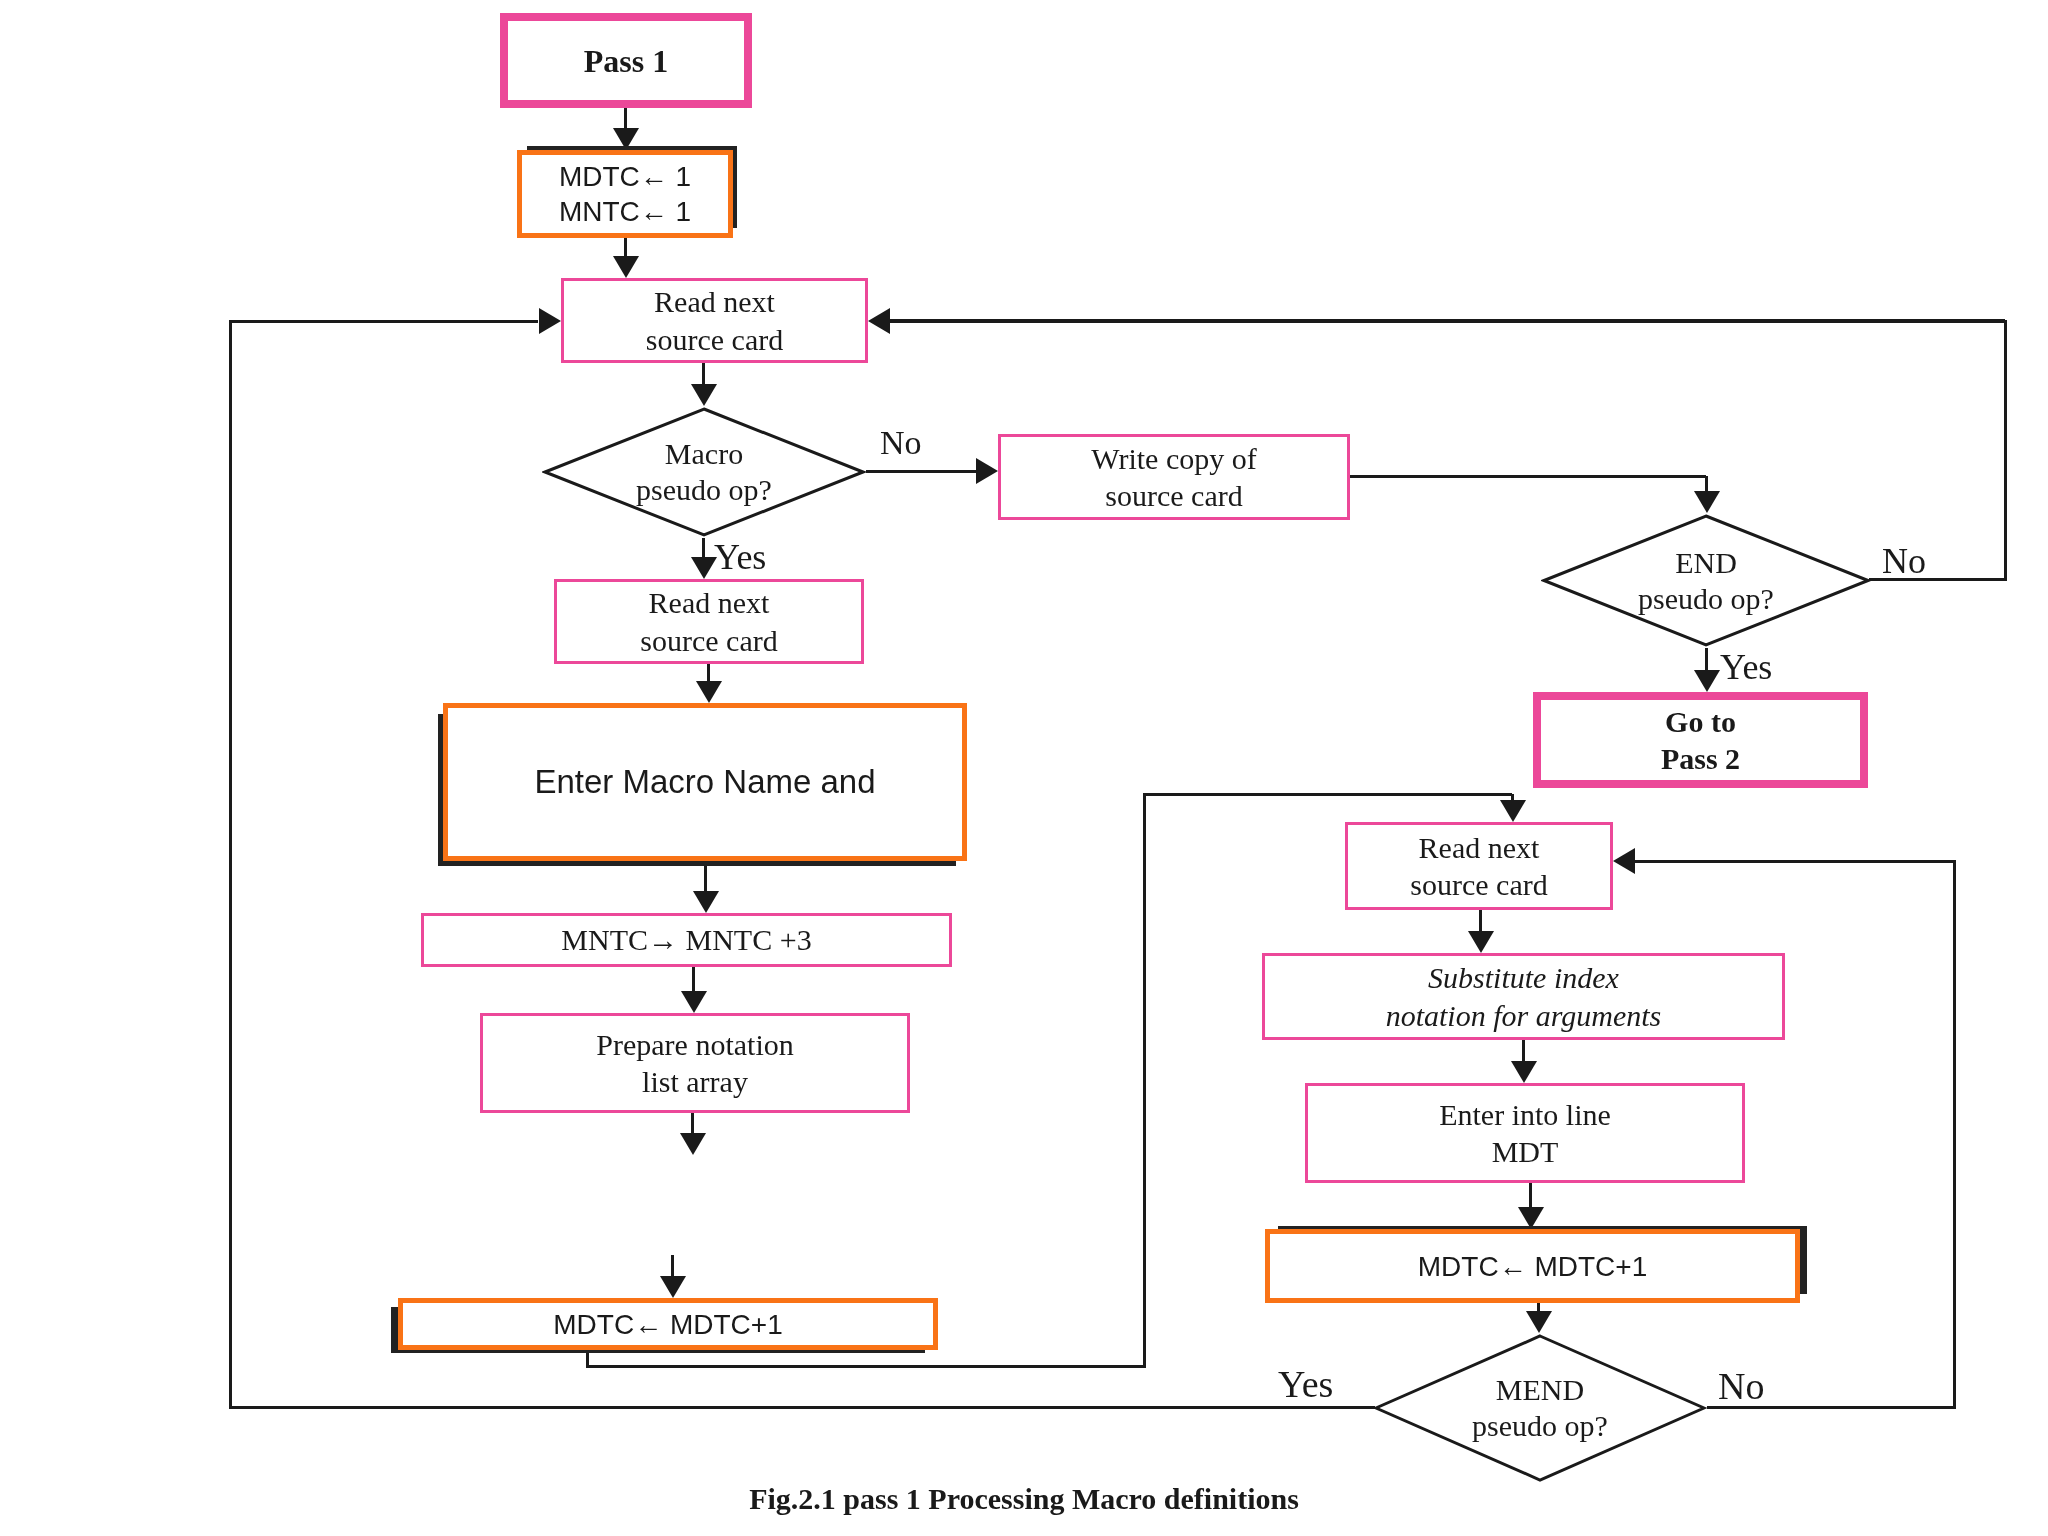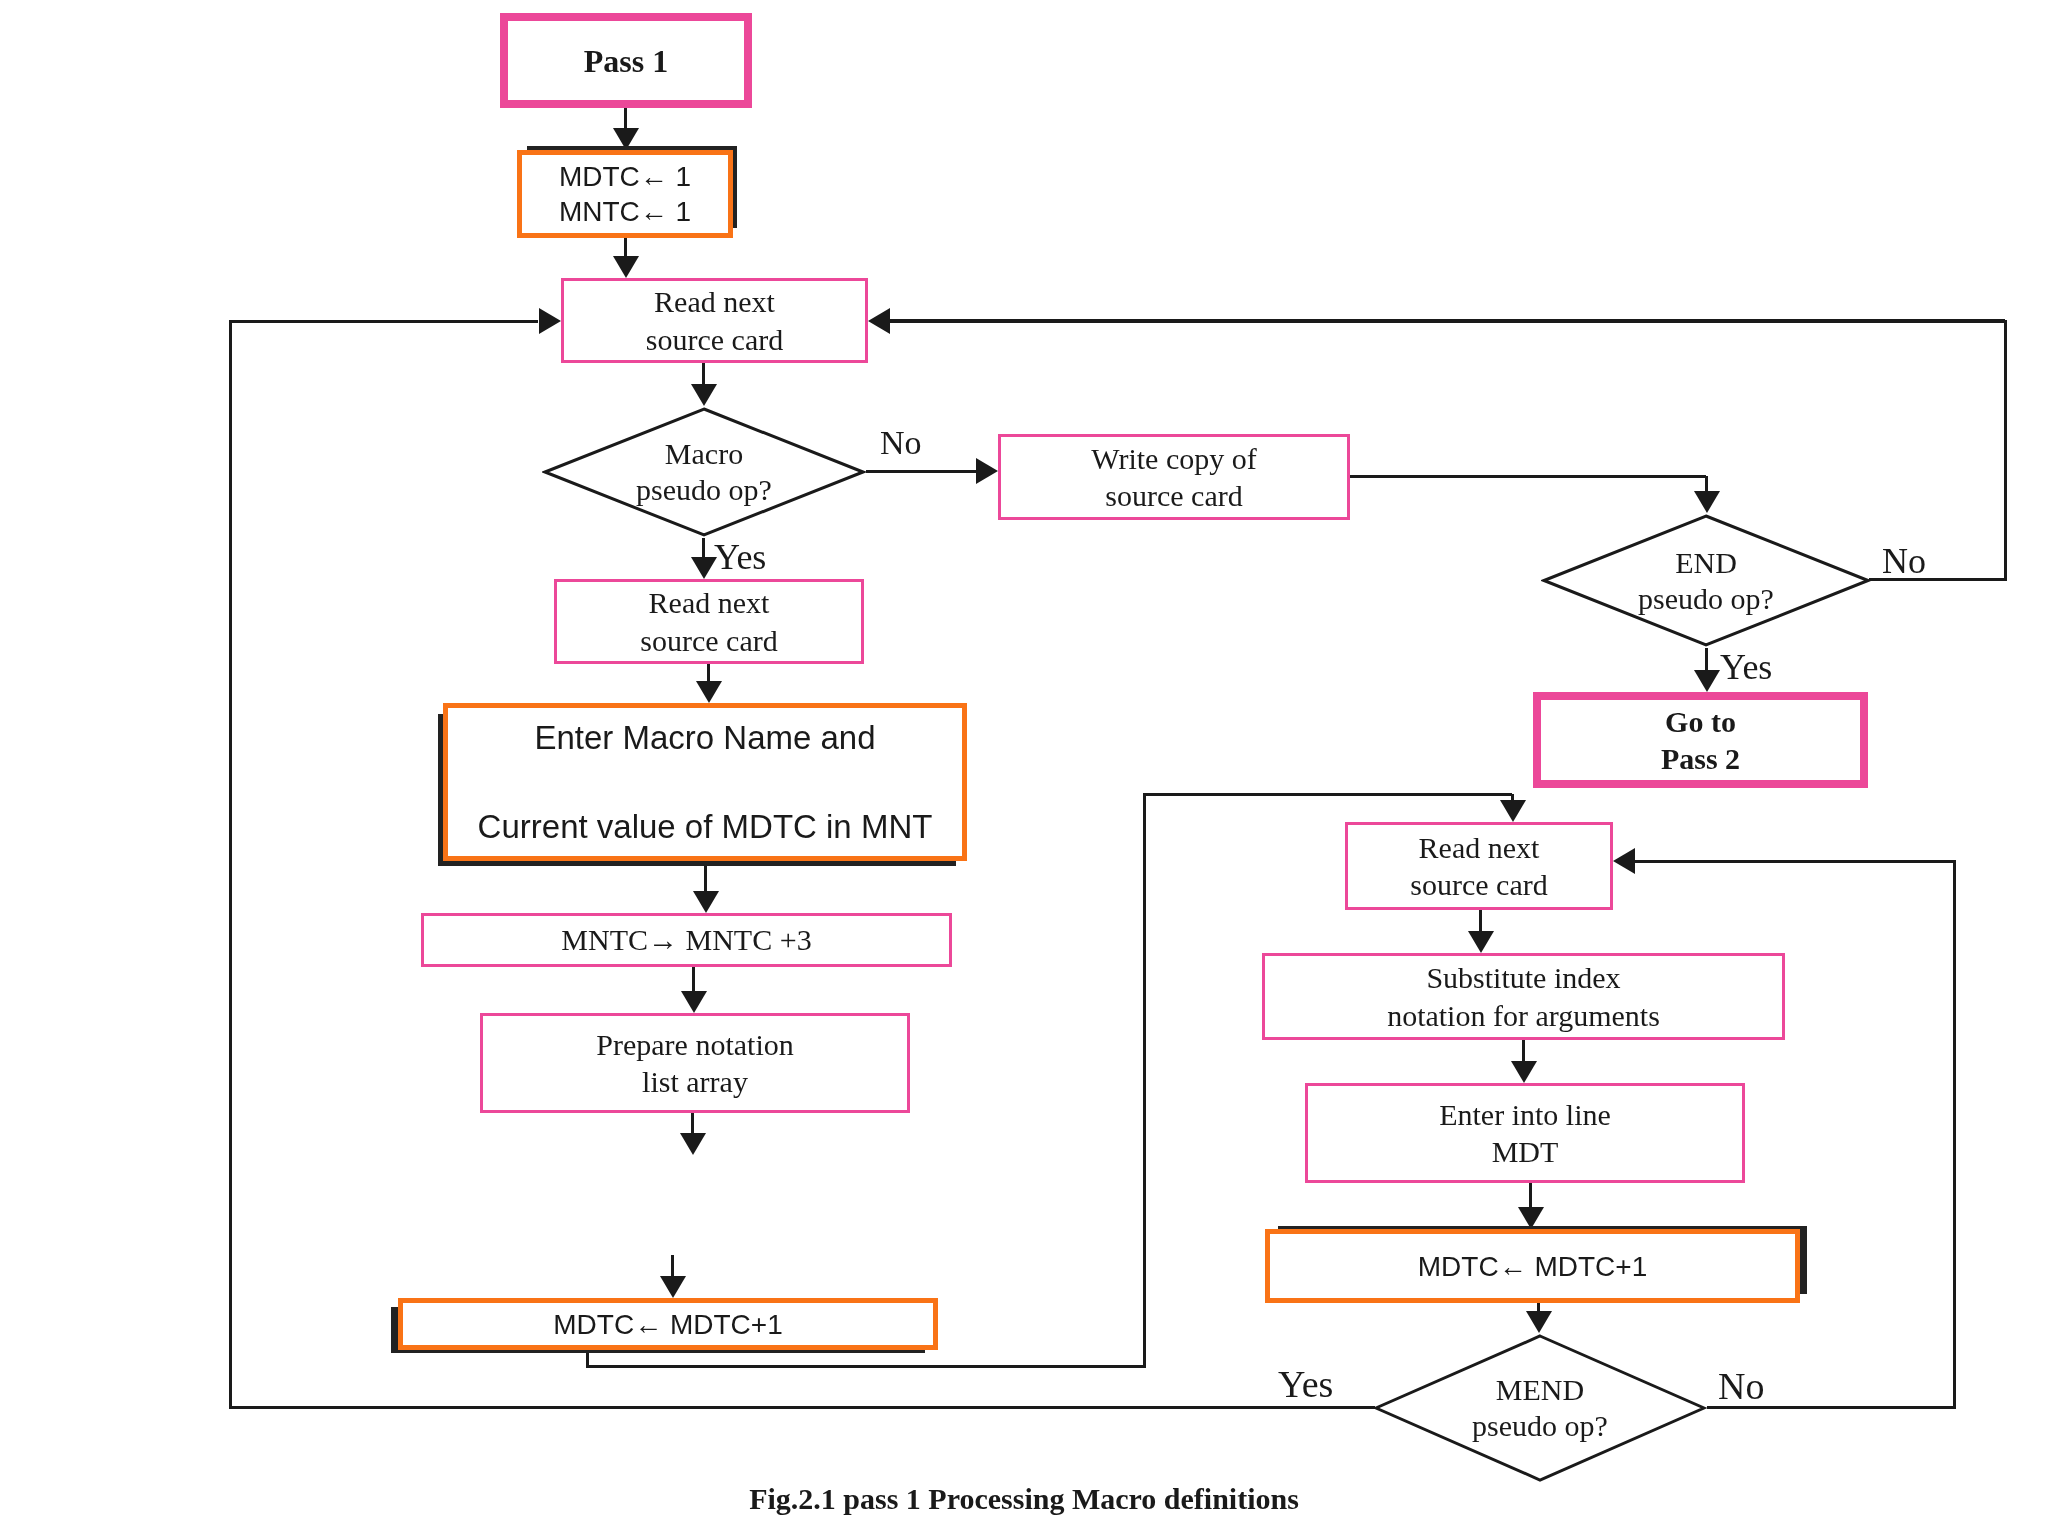--- a/index.html
+++ b/index.html
@@ -156,21 +156,20 @@
     <span>Pass 2</span>
   </div>
 
   <div class="box" style="left:554px;top:579px;width:310px;height:85px;">
     <span>Read next</span>
     <span>source card</span>
   </div>
 
   <div class="box gray-box sh-bl sans-big" style="left:443px;top:703px;width:524px;height:158px;">
     <span>Enter Macro Name and</span>
-    <span>Current value of MDTC in MNT</span>
   </div>
 
   <div class="box" style="left:421px;top:913px;width:531px;height:54px;">
     <span>MNTC→  MNTC +3</span>
   </div>
 
   <div class="box" style="left:480px;top:1013px;width:430px;height:100px;">
     <span>Prepare notation</span>
     <span>list array</span>
   </div>
@@ -178,21 +177,21 @@
 
   <div class="box gray-box sh-l" style="left:398px;top:1298px;width:540px;height:52px;">
     <span>MDTC← MDTC+1</span>
   </div>
 
   <div class="box" style="left:1345px;top:822px;width:268px;height:88px;">
     <span>Read next</span>
     <span>source card</span>
   </div>
 
-  <div class="box" style="left:1262px;top:953px;width:523px;height:87px;">
+  <div class="box" style="left:1262px;top:953px;width:523px;height:87px;font-style:italic;">
     <span>Substitute index</span>
     <span>notation for arguments</span>
   </div>
 
   <div class="box" style="left:1305px;top:1083px;width:440px;height:100px;">
     <span>Enter into line</span>
     <span>MDT</span>
   </div>
 
   <div class="box gray-box sh-r" style="left:1265px;top:1229px;width:535px;height:74px;">

